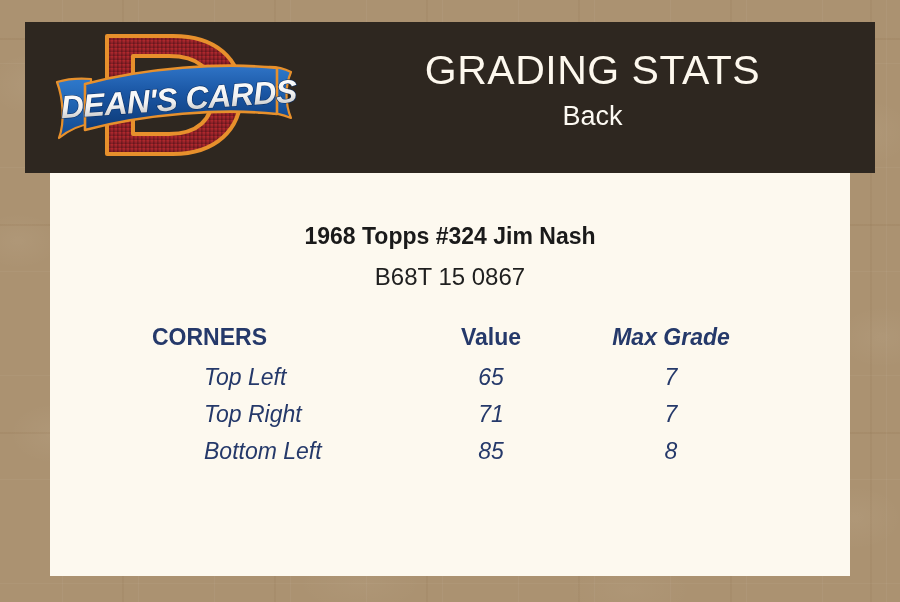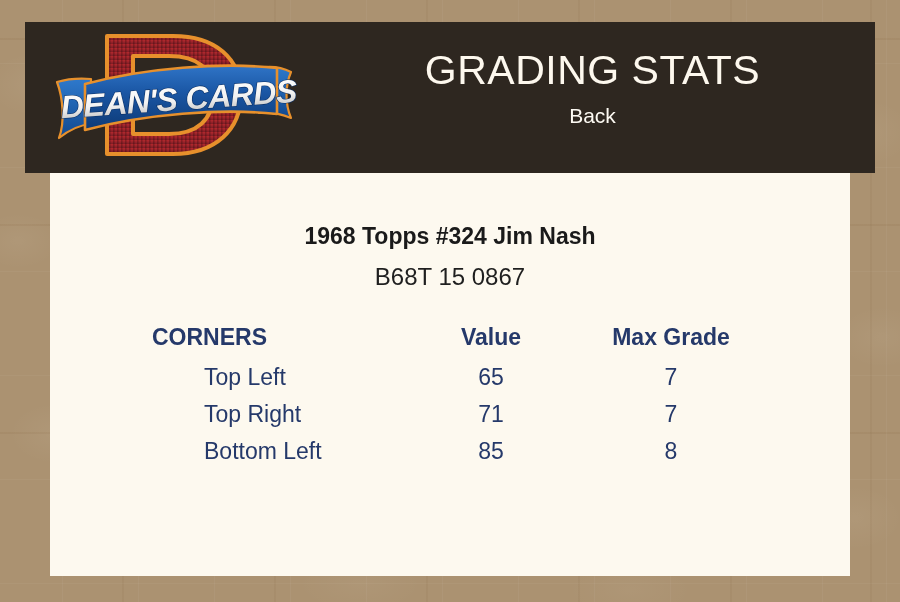--- a/index.html
+++ b/index.html
@@ -86,21 +86,21 @@
   }
   #header-title {
     color: #fdf8ee;
     font-size: 41px;
     line-height: 48px;
     letter-spacing: 0.5px;
     white-space: nowrap;
   }
   #header-subtitle {
     color: #fdfaf3;
-    font-size: 21px;
+    font-size: 27px;
     line-height: 40px;
     margin-top: 2px;
   }
 
   
   #content-panel {
     position: absolute;
     left: 50px;
     top: 173px;
     width: 800px;
@@ -134,26 +134,27 @@
     color: #25396a;
   }
   #stats-table th {
     font-size: 23px;
     font-weight: bold;
     padding: 0 0 8px 0;
     white-space: nowrap;
   }
   #stats-table th.col-group { text-align: left; padding-left: 6px; }
   #stats-table th.col-value { text-align: center; width: 170px; }
-  #stats-table th.col-max   { width: 190px; }
+  #stats-table th.col-max   { width: 190px; font-style: italic; }
 
   #stats-table td {
     font-size: 23px;
     line-height: 35px;
     font-weight: normal;
+    font-style: italic;
   }
   #stats-table td.cell-label { text-align: left; padding-left: 58px; white-space: nowrap; }
   #stats-table td.cell-value { text-align: center; }
   #stats-table td.cell-max   { text-align: center; }
 </style>
 </head>
 <body>
 
 <div id="bg-texture"></div>
 

